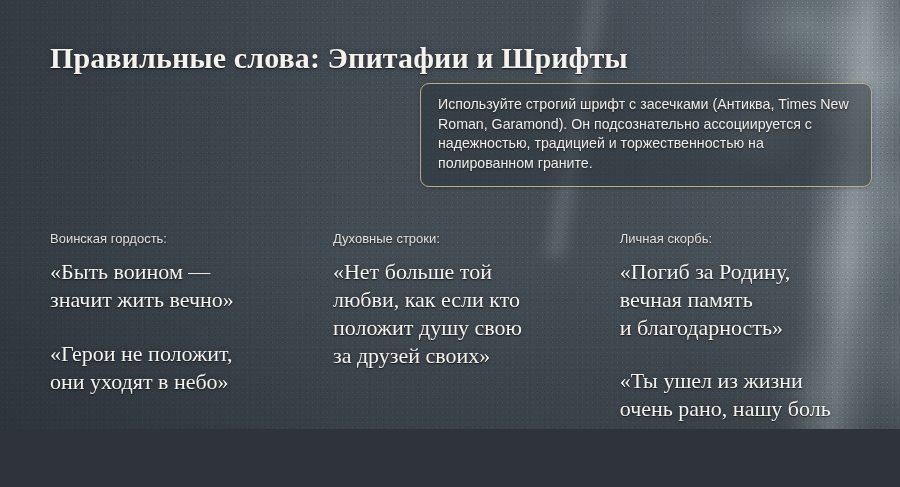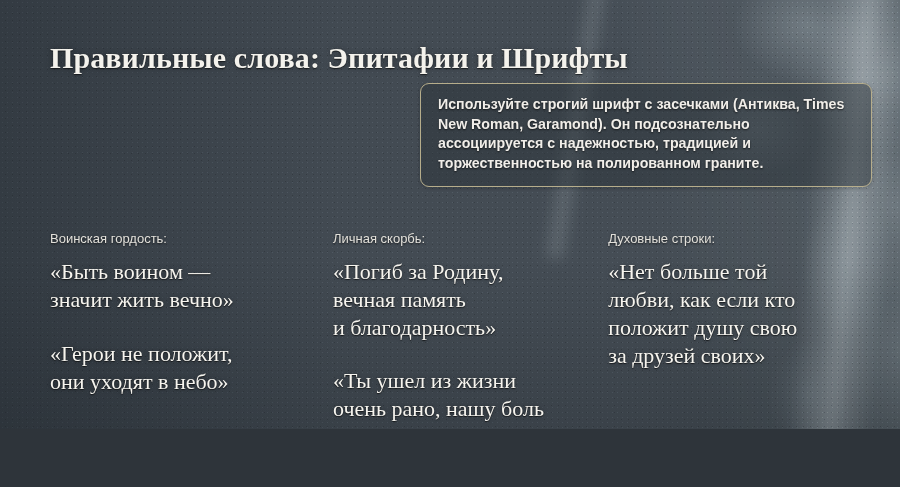--- a/index.html
+++ b/index.html
@@ -134,21 +134,20 @@
     padding: 11px 16px 10px 17px;
     box-shadow: 0 1px 4px rgba(0,0,0,.22);
   }
   .tip-text {
     margin: 0;
     font-family: "Liberation Sans", sans-serif;
     font-size: 14.2px;
     line-height: 19.5px;
     color: #f1eee9;
     text-shadow: 0 1px 2px rgba(0,0,0,.65);
-    font-weight: bold;
   }
 
   
   .columns {
     position: absolute;
     left: 50px;
     top: 231px;
     width: 830px;
     display: flex;
     gap: 15px;
@@ -205,33 +204,33 @@
     <div class="columns">
 
       <div class="col col-1">
         <p class="col-label">Воинская гордость:</p>
         <p class="quote">«Быть воином —
 значит жить вечно»</p>
         <p class="quote">«Герои не положит,
 они уходят в небо»</p>
       </div>
 
+      <div class="col col-2">
+        <p class="col-label">Духовные строки:</p>
+        <p class="quote">«Нет больше той
+любви, как если кто
+положит душу свою
+за друзей своих»</p>
+      </div>
+
       <div class="col col-3">
         <p class="col-label">Личная скорбь:</p>
         <p class="quote">«Погиб за Родину,
 вечная память
 и благодарность»</p>
         <p class="quote">«Ты ушел из жизни
 очень рано, нашу боль
 не выразят слова»</p>
       </div>
 
-      <div class="col col-2">
-        <p class="col-label">Духовные строки:</p>
-        <p class="quote">«Нет больше той
-любви, как если кто
-положит душу свою
-за друзей своих»</p>
-      </div>
-
     </div>
   </div>
 </div>
 
 </body></html>

